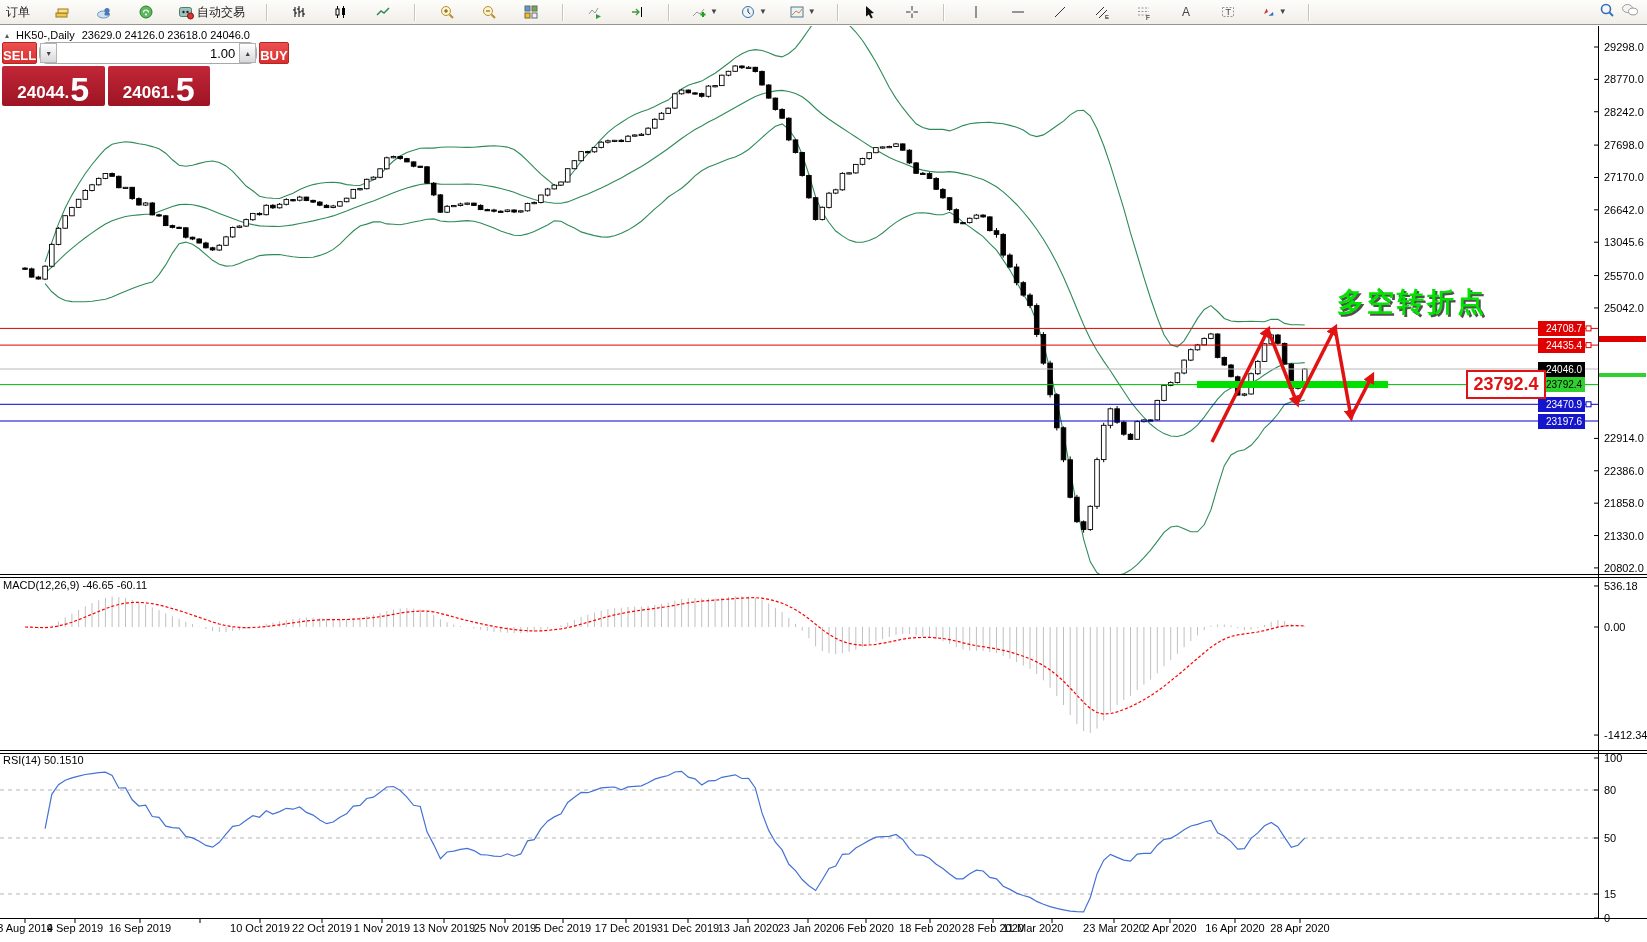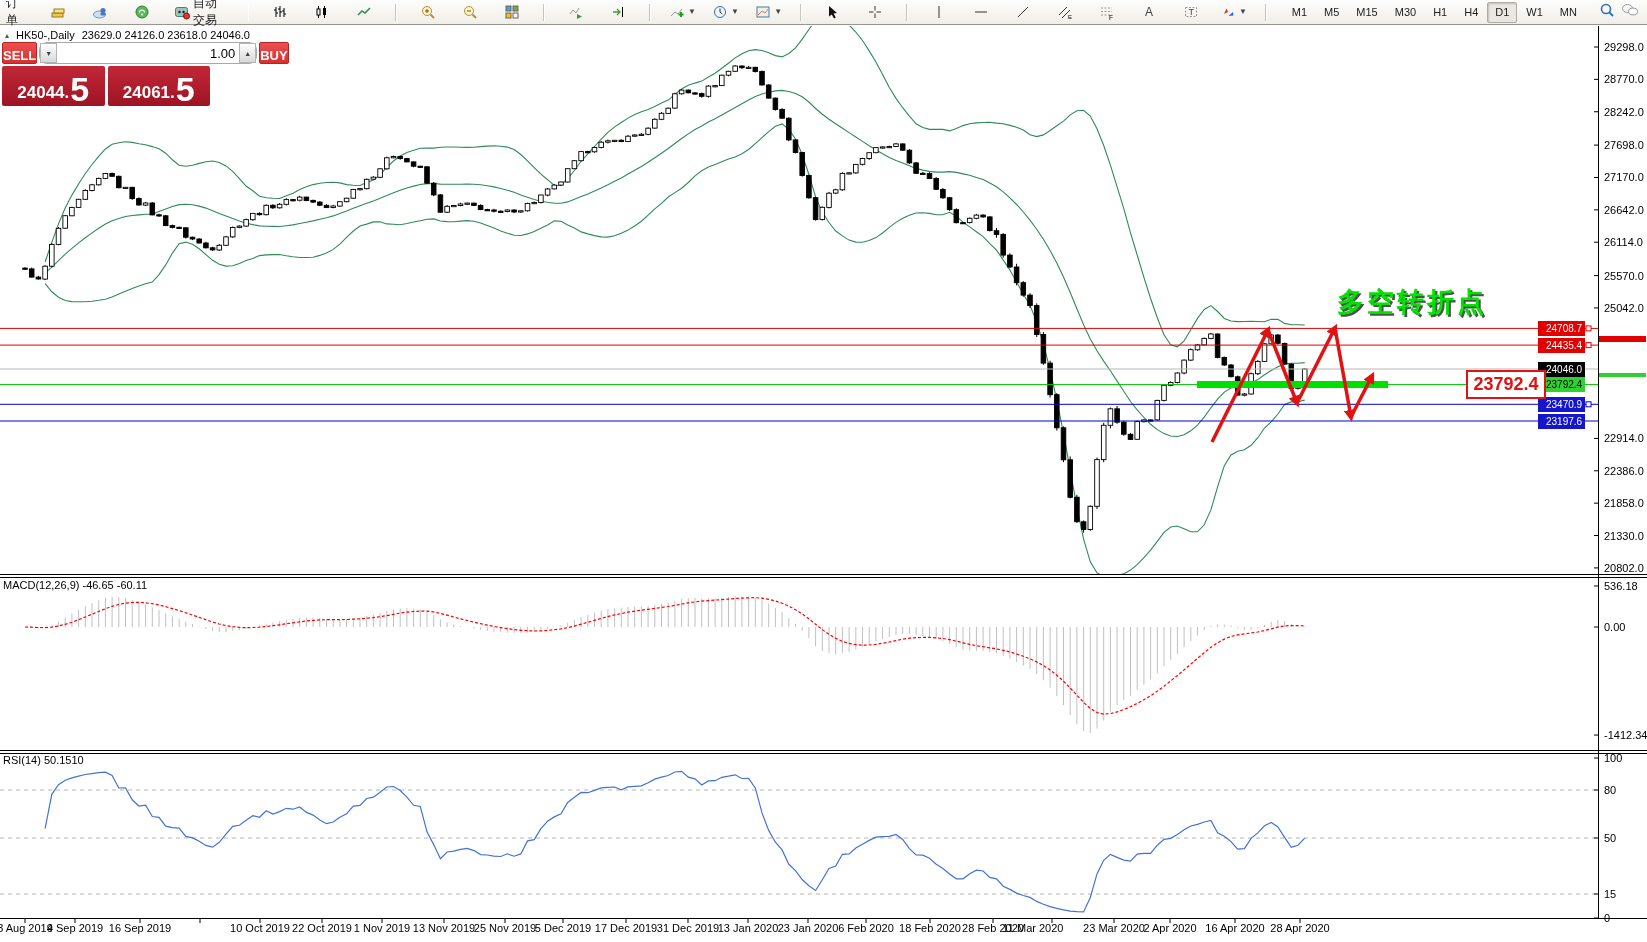--- a/index.html
+++ b/index.html
@@ -267,31 +267,20 @@
   <div class="tbtn">
     <span>
         <svg width="16" height="16">
           <path d="M4 10l2.6-5.5L8 8z" fill="#c33"></path>
           <path d="M8.5 12l4.5-4 .4 3.4z" fill="#36c"></path>
         </svg>
       </span>
     <span class="caret">▼</span>
   </div>
   <div class="tsep"></div>
-  <div class="tf-group" id="tf-group">
-      <div class="tf-btn">M1</div>
-      <div class="tf-btn">M5</div>
-      <div class="tf-btn">M15</div>
-      <div class="tf-btn">M30</div>
-      <div class="tf-btn">H1</div>
-      <div class="tf-btn">H4</div>
-      <div class="tf-btn active">D1</div>
-      <div class="tf-btn">W1</div>
-      <div class="tf-btn">MN</div>
-    </div>
   <div class="tb-right">
     <span><svg width="16" height="16">
           <circle cx="7" cy="7" r="4.5" fill="none" stroke="#2f6fc0" stroke-width="1.6"></circle>
           <line x1="10.5" y1="10.5" x2="14" y2="14" stroke="#2f6fc0" stroke-width="1.8"></line>
         </svg></span>
     <span><svg width="18" height="16">
           <ellipse cx="6.5" cy="6.5" rx="5" ry="4" fill="#f4f4f4" stroke="#9a9a9a"></ellipse>
           <ellipse cx="12" cy="9.5" rx="4.5" ry="3.4" fill="#fff" stroke="#9a9a9a"></ellipse>
         </svg></span>
   </div>
@@ -1013,21 +1002,21 @@
 <div class="pivot-text">多空转折点</div>
 <div class="price-callout">23792.4</div>
 
 <div id="axis-labels">
     <div class="ptick" style="top: 41px;">29298.0</div>
     <div class="ptick" style="top: 73.3728px;">28770.0</div>
     <div class="ptick" style="top: 105.746px;">28242.0</div>
     <div class="ptick" style="top: 139.099px;">27698.0</div>
     <div class="ptick" style="top: 171.472px;">27170.0</div>
     <div class="ptick" style="top: 203.845px;">26642.0</div>
-    <div class="ptick" style="top: 236.218px;">26114.0</div>
+    <div class="ptick" style="top: 236.218px;">13045.6</div>
     <div class="ptick" style="top: 269.571px;">25570.0</div>
     <div class="ptick" style="top: 301.944px;">25042.0</div>
     <div class="ptick" style="top: 432.416px;">22914.0</div>
     <div class="ptick" style="top: 464.789px;">22386.0</div>
     <div class="ptick" style="top: 497.162px;">21858.0</div>
     <div class="ptick" style="top: 529.535px;">21330.0</div>
     <div class="ptick" style="top: 561.907px;">20802.0</div>
     <div class="ptick" style="top: 579.982px;">536.18</div>
     <div class="ptick" style="top: 621px;">0.00</div>
     <div class="ptick" style="top: 729.044px;">-1412.34</div>

